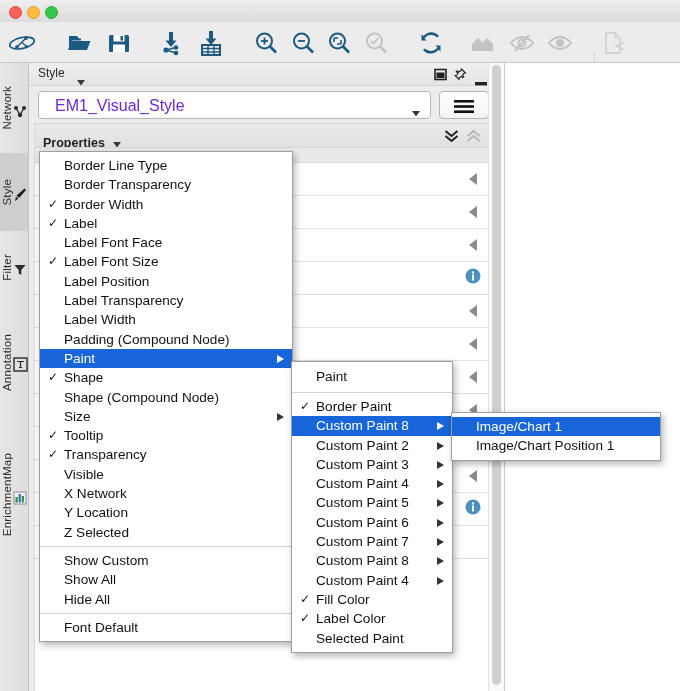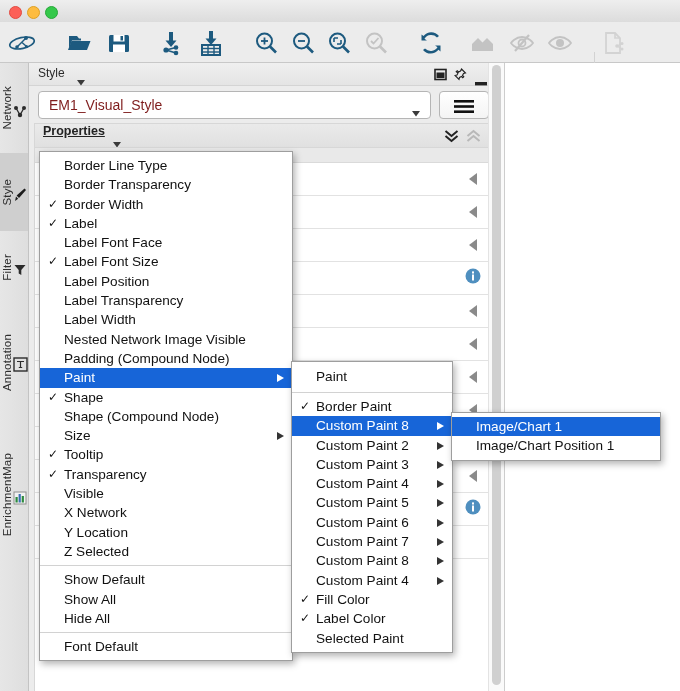--- a/index.html
+++ b/index.html
@@ -62,34 +62,34 @@
   }
   .sp-header .caret{position:absolute;left:48px;top:9px;}
   .hdr-btn{position:absolute;top:4px;}
 
   .styleselect-row{position:absolute;left:0;top:23px;width:466px;height:36px;background:#ececec;}
   .combo{
     position:absolute;left:9px;top:5px;width:391px;height:26px;
     background:#fff;border:1px solid #b5b5b5;border-radius:4px;
     box-shadow:inset 0 1px 0 #fff;
   }
-  .combo .val{position:absolute;left:10px;top:5px;font-size:14px;color:#7f1d1d;}
+  .combo .val{position:absolute;left:16px;top:5px;font-size:16px;color:#6d28d9;}
   .combo .dncaret{position:absolute;right:10px;top:11px;}
   .menubtn{
     position:absolute;left:410px;top:5px;width:48px;height:26px;
     background:linear-gradient(#ffffff,#f4f4f4);border:1px solid #b5b5b5;border-radius:4px;
   }
   .menubtn .bars{position:absolute;left:14px;top:7px;}
 
   .props-bar{
     position:absolute;left:5px;top:60px;width:456px;height:24px;
     background:linear-gradient(#eaeaea,#e0e0e0);
     border:1px solid #d7d7d7;border-bottom:none;
   }
-  .props-bar .title{position:absolute;left:8px;top:0;font-size:12.5px;font-weight:bold;color:#232323;text-decoration:underline;}
+  .props-bar .title{position:absolute;left:8px;top:12px;font-size:12.5px;font-weight:bold;color:#232323;}
   .props-bar .caret{position:absolute;left:78px;top:10px;}
   .props-bar .chev{position:absolute;top:4px;font-size:14px;line-height:14px;color:#333;}
 
   
   .proptable{
     position:absolute;left:5px;top:84px;width:456px;height:600px;
     background:#fff;border:1px solid #d7d7d7;overflow:hidden;
   }
   .pt-head{position:absolute;left:0;top:0;width:456px;height:14px;background:#e9e9e9;border-bottom:1px solid #dadada;}
   .pt-row{
@@ -504,34 +504,33 @@
   <div class="menu" id="m-props" style="left:39px;top:151px;width:252px;">
       <div class="mi"><span>Border Line Type</span></div>
       <div class="mi"><span>Border Transparency</span></div>
       <div class="mi"><span class="chk">✓</span><span>Border Width</span></div>
       <div class="mi"><span class="chk">✓</span><span>Label</span></div>
       <div class="mi"><span>Label Font Face</span></div>
       <div class="mi"><span class="chk">✓</span><span>Label Font Size</span></div>
       <div class="mi"><span>Label Position</span></div>
       <div class="mi"><span>Label Transparency</span></div>
       <div class="mi"><span>Label Width</span></div>
-      <div class="mi"><span>Nested Network Image Visible</span></div>
       <div class="mi"><span>Padding (Compound Node)</span></div>
       <div class="mi sel"><span>Paint</span><span class="sub"></span></div>
       <div class="mi"><span class="chk">✓</span><span>Shape</span></div>
       <div class="mi"><span>Shape (Compound Node)</span></div>
       <div class="mi"><span>Size</span><span class="sub"></span></div>
       <div class="mi"><span class="chk">✓</span><span>Tooltip</span></div>
       <div class="mi"><span class="chk">✓</span><span>Transparency</span></div>
       <div class="mi"><span>Visible</span></div>
       <div class="mi"><span>X Network</span></div>
       <div class="mi"><span>Y Location</span></div>
       <div class="mi"><span>Z Selected</span></div>
       <div class="msep"></div>
-      <div class="mi"><span>Show Default</span></div>
+      <div class="mi"><span>Show Custom</span></div>
       <div class="mi"><span>Show All</span></div>
       <div class="mi"><span>Hide All</span></div>
       <div class="msep"></div>
       <div class="mi"><span>Font Default</span></div>
     </div>
 
   <div class="menu" id="m-paint" style="left:291px;top:361px;width:160px;">
       <div class="mtitle">Paint</div>
       <div class="msep"></div>
       <div class="mi"><span class="chk">✓</span><span>Border Paint</span></div>

